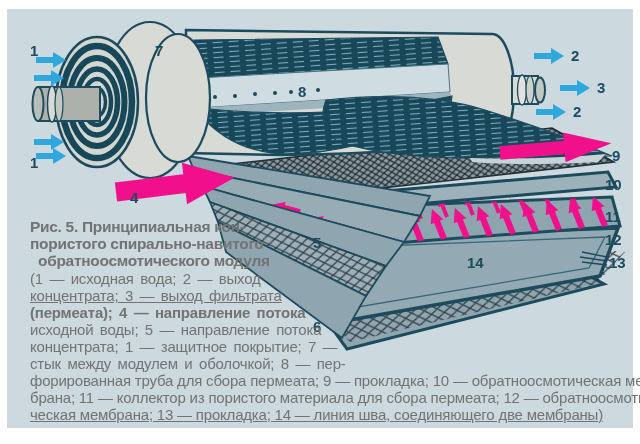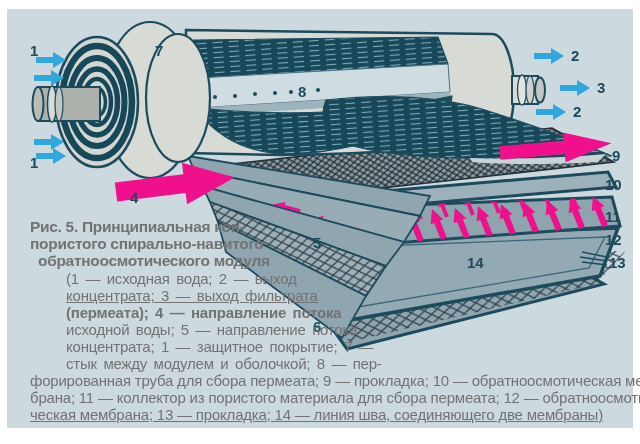--- a/index.html
+++ b/index.html
@@ -3,21 +3,21 @@
 <meta charset="utf-8">
 <style>
   html,body{margin:0;padding:0;background:#fff;}
   .stage{position:relative;width:640px;height:444px;background:#ffffff;overflow:hidden;
          font-family:"Liberation Sans",sans-serif;}
   .panel{position:absolute;left:7px;top:9px;width:626px;height:419px;background:#ccd9de;}
   svg{position:absolute;left:0;top:0;}
   .cap{position:absolute;color:#737373;font-size:15px;line-height:16px;white-space:nowrap;
        letter-spacing:-0.2px;text-align:center;}
   .cap.b{font-weight:700;letter-spacing:-0.3px;font-size:15.5px;}
-  .cap.w{word-spacing:2.5px;margin-left:36px;}
+  .cap.w{word-spacing:2.5px;}
 </style>
 </head>
 <body>
 
 <div class="stage">
   <div class="panel"></div>
 
   <svg width="640" height="444" viewBox="0 0 640 444">
     <defs>
       <pattern id="hatch" width="16" height="5" patternUnits="userSpaceOnUse" patternTransform="rotate(-4)">

